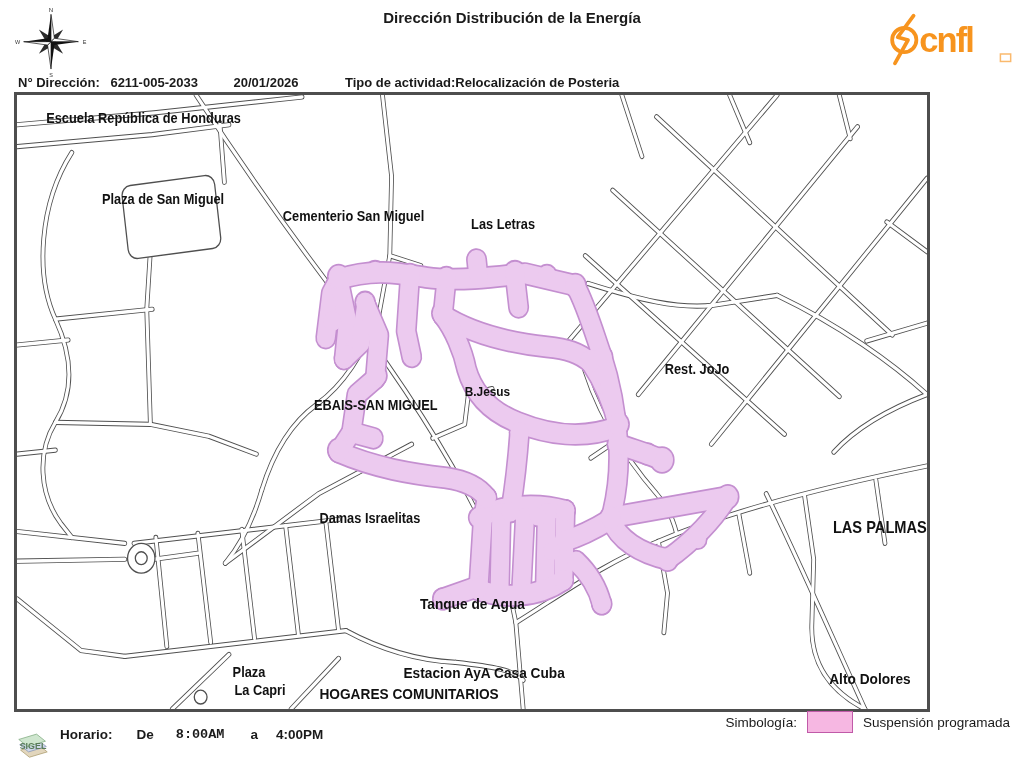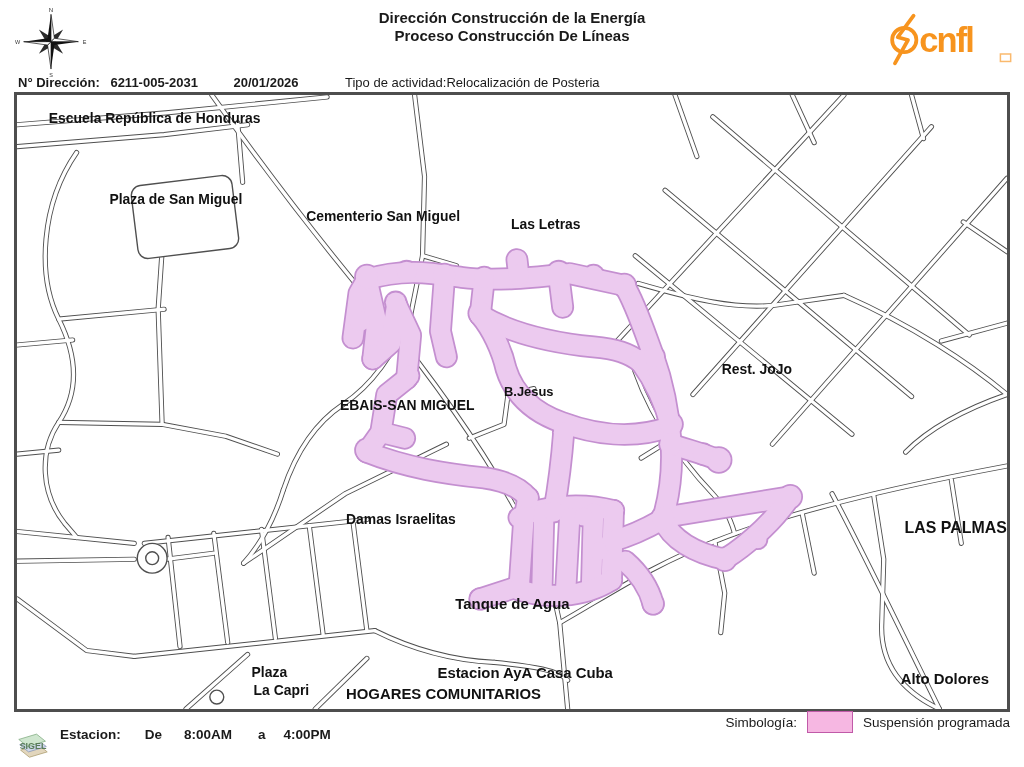--- a/index.html
+++ b/index.html
@@ -9,33 +9,33 @@
     font-family:"Liberation Sans",sans-serif;
   }
   .abs{position:absolute;}
   
   #compass{top:2px;left:12px;width:78px;height:78px;}
   #title-block{top:9px;left:160px;right:160px;text-align:center;font-weight:700;font-size:15px;line-height:17.5px;}
   #cnfl-logo{top:12px;left:884px;width:132px;height:56px;color:#F7941E;}
   #info-row{top:75px;left:18px;font-weight:700;font-size:13px;white-space:nowrap;}
   #info-row .num{margin-left:7px;}
   #info-row .date{margin-left:32px;}
-  #activity{top:75px;left:345px;font-weight:400;font-size:13px;white-space:nowrap;}
+  #activity{top:75px;left:345px;font-weight:700;font-size:13px;white-space:nowrap;}
   
   #map-frame{
-    top:92px;left:14px;width:996px;height:620px;box-sizing:border-box;
+    top:92px;left:14px;width:916px;height:620px;box-sizing:border-box;
     border:3px solid #4e4e4e;background:#ffffff;
   }
   #map-canvas{display:block;width:100%;height:100%;}
   #map-labels text{font-family:"Liberation Sans",sans-serif;font-weight:700;fill:#111111;}
   
   #footer-left{top:727px;left:14px;display:flex;align-items:flex-start;font-weight:700;font-size:13.5px;}
   #sigel-icon{width:38px;height:32px;margin-right:8px;}
   #footer-left .g1{margin-left:24px;}
-  #footer-left .g2{margin-left:22px;}
+  #footer-left .g2{margin-left:22px;font-family:Liberation Mono, monospace;}
   #footer-left .g3{margin-left:26px;}
   #footer-left .g4{margin-left:18px;}
   #footer-right{top:711px;right:14px;display:flex;align-items:center;font-size:13.5px;}
   #legend-swatch{width:44px;height:20px;border:1.6px solid #C05AA8;background:#F6B7E2;margin:0 10px;}
   #simbologia-label{font-weight:400;}
 </style>
 </head>
 <body>
 
 <svg id="compass" class="abs" viewBox="-7 -6 114 114">
@@ -48,34 +48,33 @@
     <path d="M90,52 L55,57 L50,52 Z" fill="#111"></path>
   <path d="M10,52 L45,57 L50,52 Z" fill="#fff" stroke="#111" stroke-width="1"></path>
     <path d="M10,52 L45,47 L50,52 Z" fill="#111"></path>
   <text x="50" y="8" font-size="9" text-anchor="middle" fill="#333">N</text>
   <text x="50" y="104" font-size="8" text-anchor="middle" fill="#333">S</text>
   <text x="99" y="55" font-size="8" text-anchor="middle" fill="#333">E</text>
   <text x="1" y="55" font-size="8" text-anchor="middle" fill="#333">W</text>
 </svg>
 
 <div id="title-block" class="abs">
-  <div>Dirección Construcción de la Energía</div>
-  <div>Proceso Construcción De Líneas</div>
+  <div>Dirección Distribución de la Energía</div>
 </div>
 
 <svg id="cnfl-logo" class="abs" viewBox="0 0 140 60" style="color: rgb(247, 148, 30);">
   <circle cx="21" cy="30" r="13" fill="none" stroke="currentColor" stroke-width="4"></circle>
   <path d="M31,4 L14,27 L25,30 L11,55" fill="none" stroke="currentColor" stroke-width="4" stroke-linejoin="round" stroke-linecap="round"></path>
   <text x="37" y="43" font-size="37" font-weight="bold" letter-spacing="-2" fill="currentColor">cnfl</text>
   <rect x="124" y="45" width="11" height="8" fill="none" stroke="currentColor" stroke-width="1.6" opacity="0.65"></rect>
 </svg>
 
 <div id="info-row" class="abs">
   <span>N° Dirección:</span>
-  <span class="num">6211-005-2031</span>
+  <span class="num">6211-005-2033</span>
   <span class="date">20/01/2026</span>
 </div>
 <div id="activity" class="abs">Tipo de actividad:Relocalización de Posteria</div>
 
 <div id="map-frame" class="abs">
   <svg id="map-canvas" viewBox="0 0 996 619" preserveAspectRatio="none">
 
     <g id="roads-src" style="display:none">
       <path d="M 0,30 L 150,18 L 312,2"></path>
       <path d="M 0,52 L 148,40 L 232,30"></path>
@@ -488,21 +487,21 @@
   </svg>
 </div>
 
 <div id="footer-left" class="abs">
   <svg id="sigel-icon" viewBox="0 0 40 36">
     <polygon points="6,26 26,20 36,28 16,34" fill="#e2d6bd" stroke="#a89868" stroke-width="0.8"></polygon>
     <polygon points="5,20 25,14 35,22 15,28" fill="#cfd9ea" stroke="#8090b0" stroke-width="0.8"></polygon>
     <polygon points="4,14 24,8 34,16 14,22" fill="#cfe6cf" stroke="#7aa87a" stroke-width="0.8"></polygon>
     <text x="20" y="25" font-size="10" font-weight="bold" text-anchor="middle" fill="#5a7d5a">SIGEL</text>
   </svg>
-  <span>Estacion:</span>
+  <span>Horario:</span>
   <span class="g1">De</span>
   <span class="g2">8:00AM</span>
   <span class="g3">a</span>
   <span class="g4">4:00PM</span>
 </div>
 
 <div id="footer-right" class="abs">
   <span id="simbologia-label">Simbología:</span>
   <span id="legend-swatch" style="background: rgb(246, 183, 226); border-color: rgb(192, 90, 168);"></span>
   <span>Suspensión programada</span>

